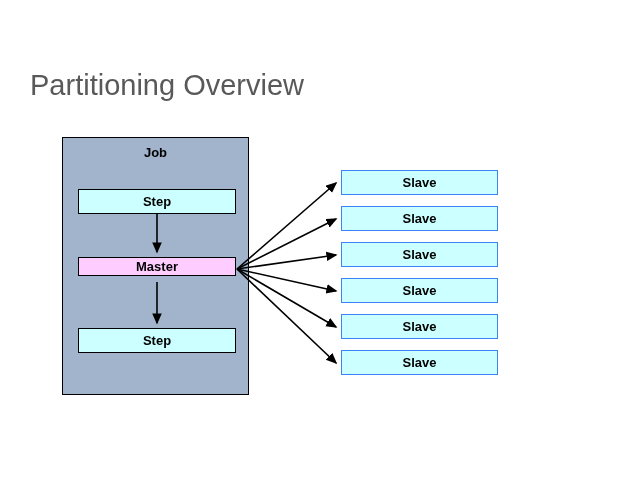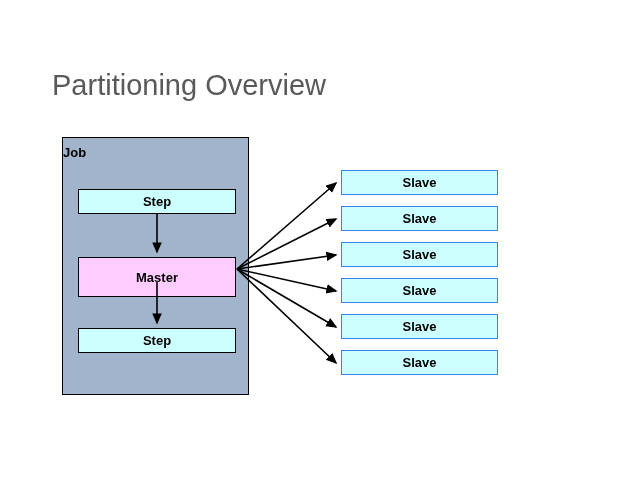--- a/index.html
+++ b/index.html
@@ -20,40 +20,39 @@
   #slide-title {
     position: absolute;
     left: 30px;
     top: 68px;
     font-size: 29px;
     font-weight: 400;
     color: #595959;
     letter-spacing: 0px;
     white-space: nowrap;
     line-height: 34px;
-    margin-left: 22px;
   }
 
   
   #job-container {
     position: absolute;
     left: 62px;
     top: 137px;
     width: 187px;
     height: 258px;
     background: #a1b4cc;
     border: 1px solid #000000;
     box-sizing: border-box;
   }
   #job-label {
     position: absolute;
     left: 0;
     top: 7px;
     width: 100%;
-    text-align: left;
+    text-align: center;
     font-size: 13px;
     font-weight: bold;
     color: #000000;
   }
 
   
   .proc-box {
     position: absolute;
     box-sizing: border-box;
     border: 1px solid #000000;
@@ -61,21 +60,21 @@
     align-items: center;
     justify-content: center;
     font-size: 13px;
     font-weight: bold;
     color: #000000;
   }
   .box-cyan { background: #ccffff; }
   .box-pink { background: #ffccff; }
 
   #step-top   { left: 78px;  top: 189px; width: 158px; height: 25px; }
-  #master-box { left: 78px;  top: 257px; width: 158px; height: 40px; }
+  #master-box { left: 78px;  top: 257px; width: 158px; height: 19px; }
   #step-bottom{ left: 78px;  top: 328px; width: 158px; height: 25px; }
 
   
   .slave-box {
     position: absolute;
     left: 341px;
     width: 157px;
     height: 25px;
     box-sizing: border-box;
     border: 1px solid #3b82f6;

